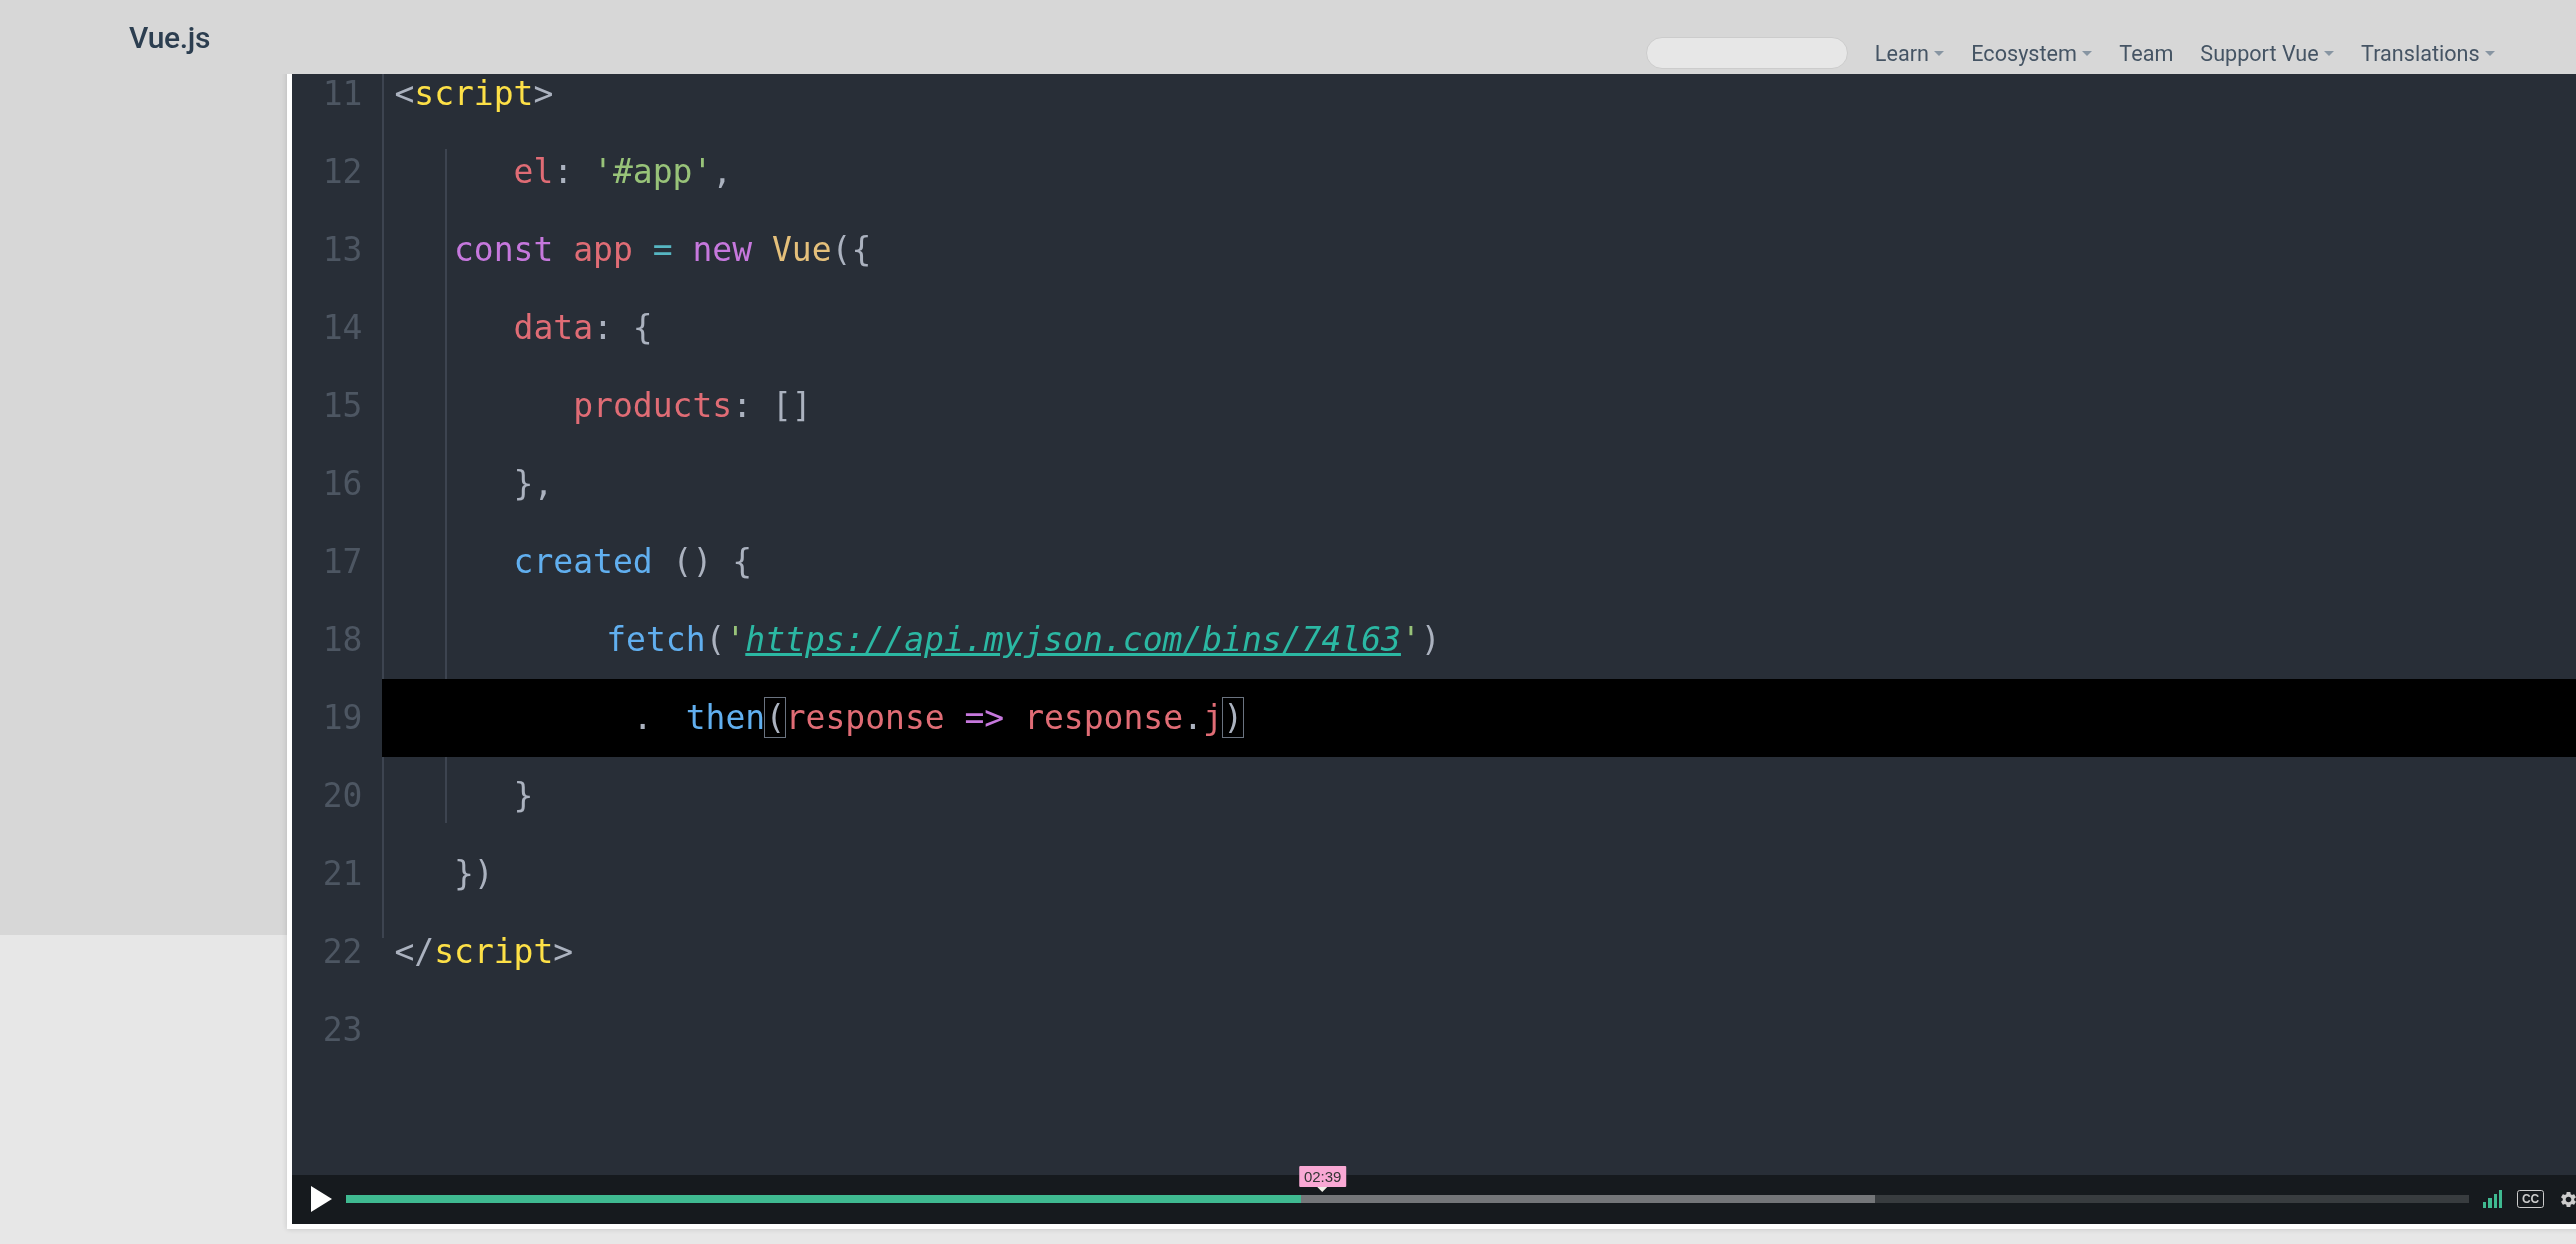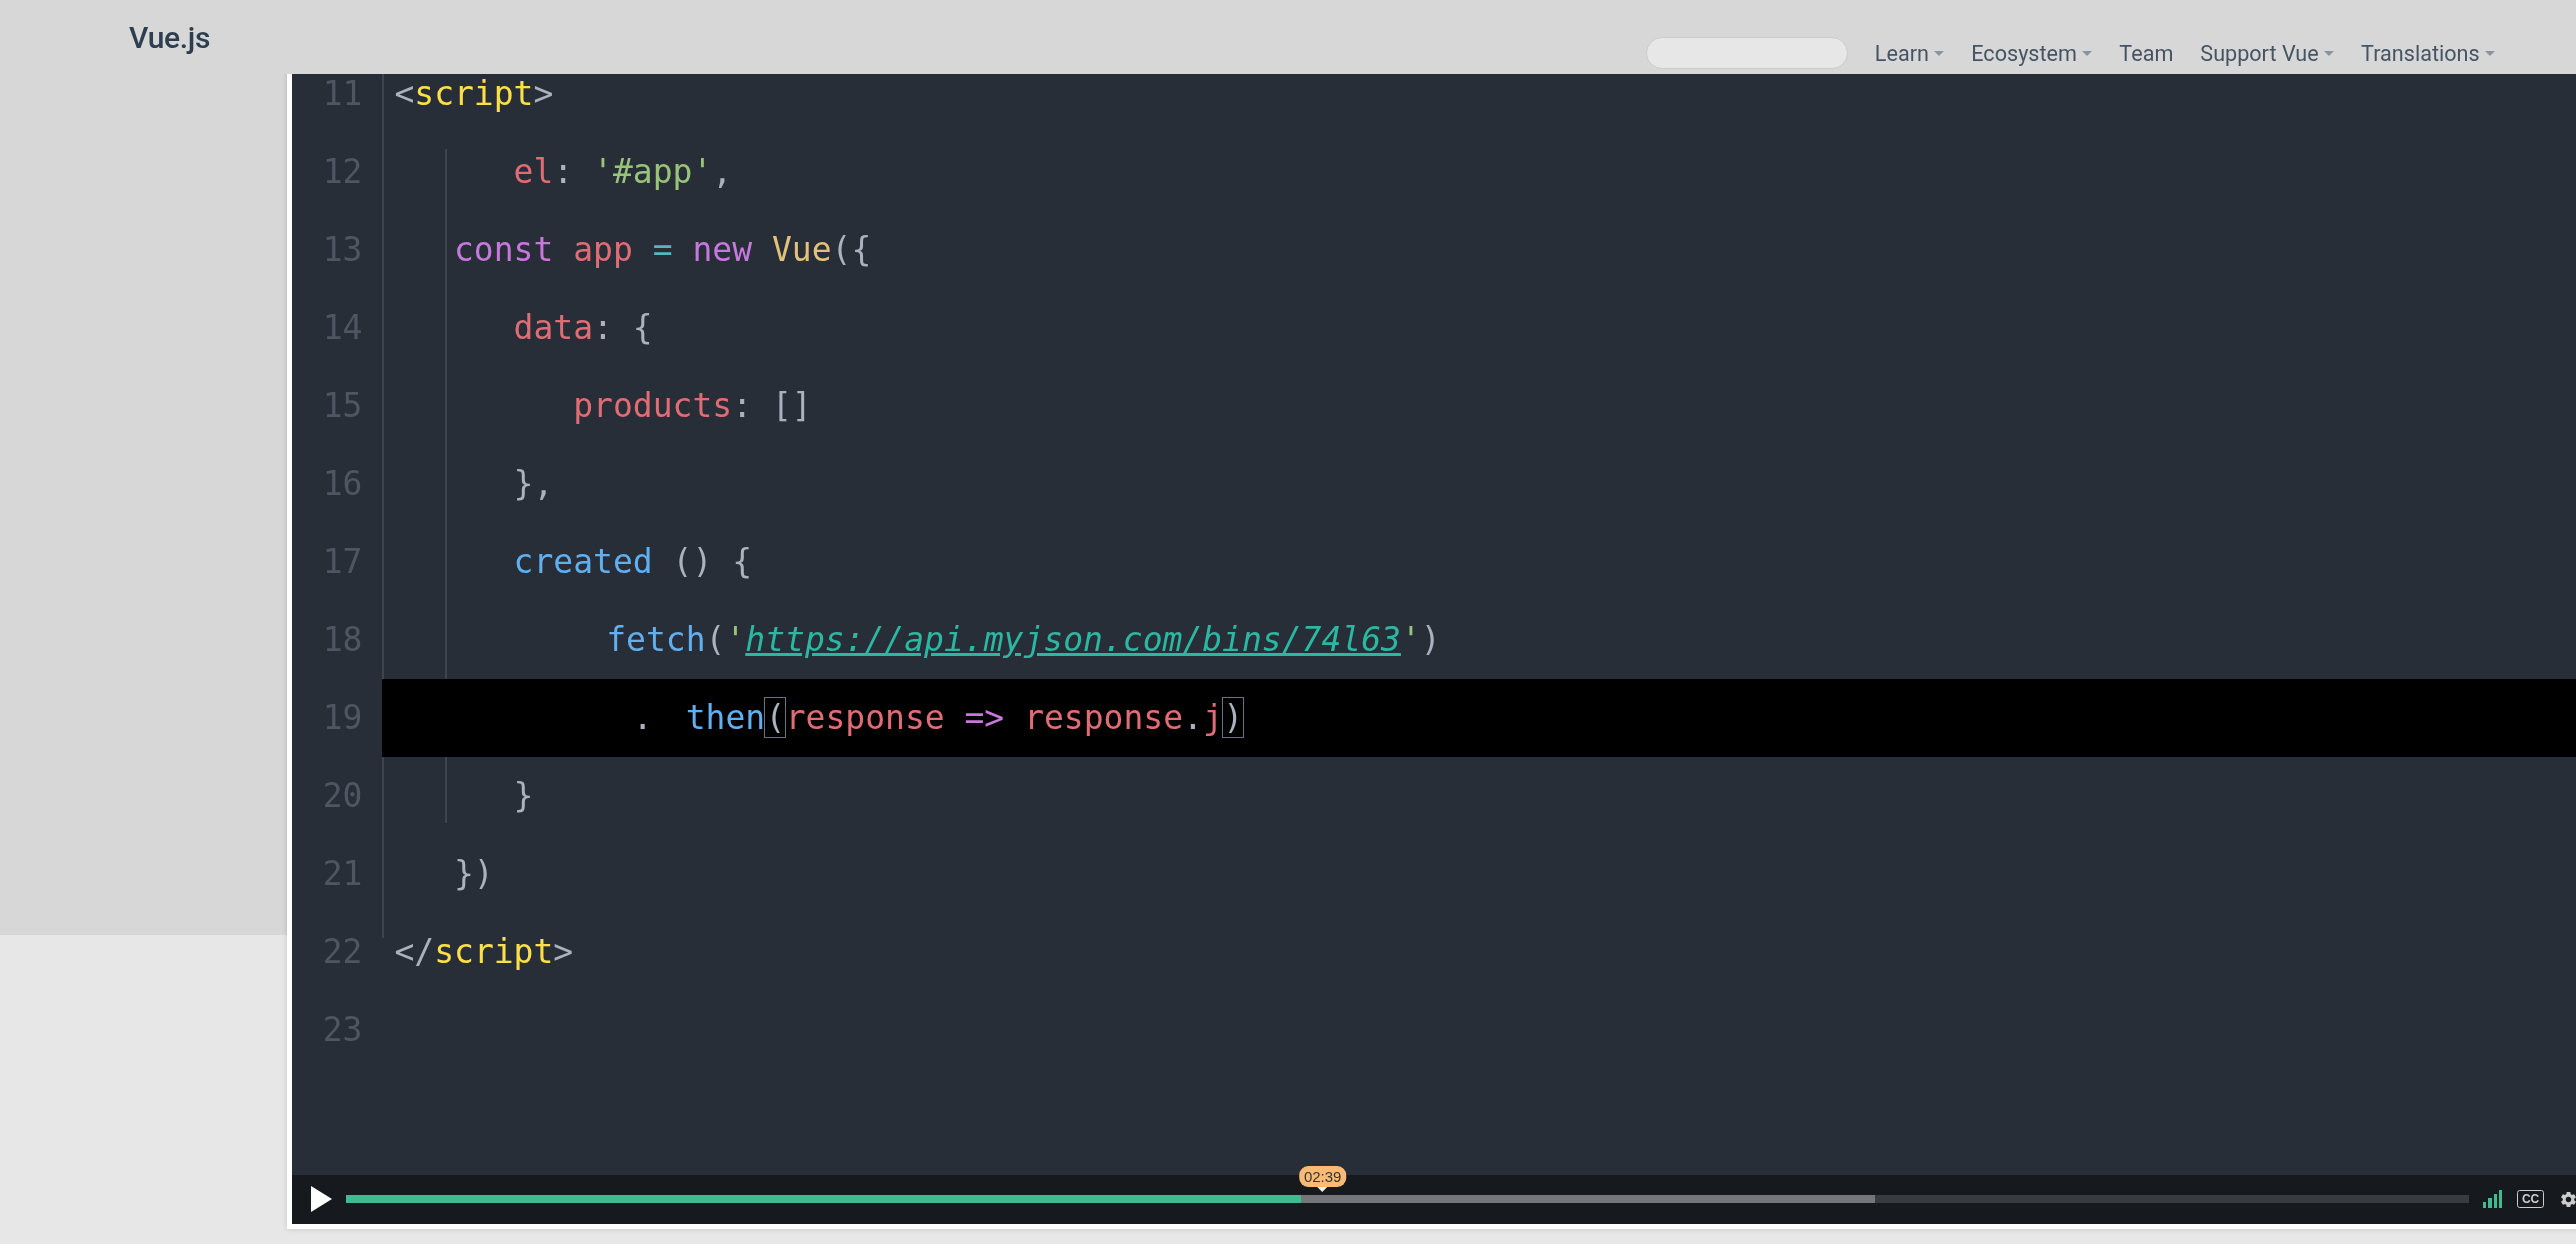--- a/index.html
+++ b/index.html
@@ -183,26 +183,26 @@
       position: absolute;
       top: 0;
       left: 0;
       height: 100%;
       background: #3fba91;
     }
     .time-tooltip {
       position: absolute;
       bottom: 16px;
       transform: translateX(-50%);
-      background: #fdba74;
+      background: #f9a8d4;
       color: #333;
       font-size: 15px;
       font-family: sans-serif;
       padding: 2px 5px;
-      border-radius: 9px;
+      border-radius: 1px;
       white-space: nowrap;
     }
     .time-tooltip::after {
       content: '';
       position: absolute;
       top: 100%;
       left: 50%;
       transform: translateX(-50%);
       border-left: 5.4px solid transparent;
       border-right: 5.4px solid transparent;

